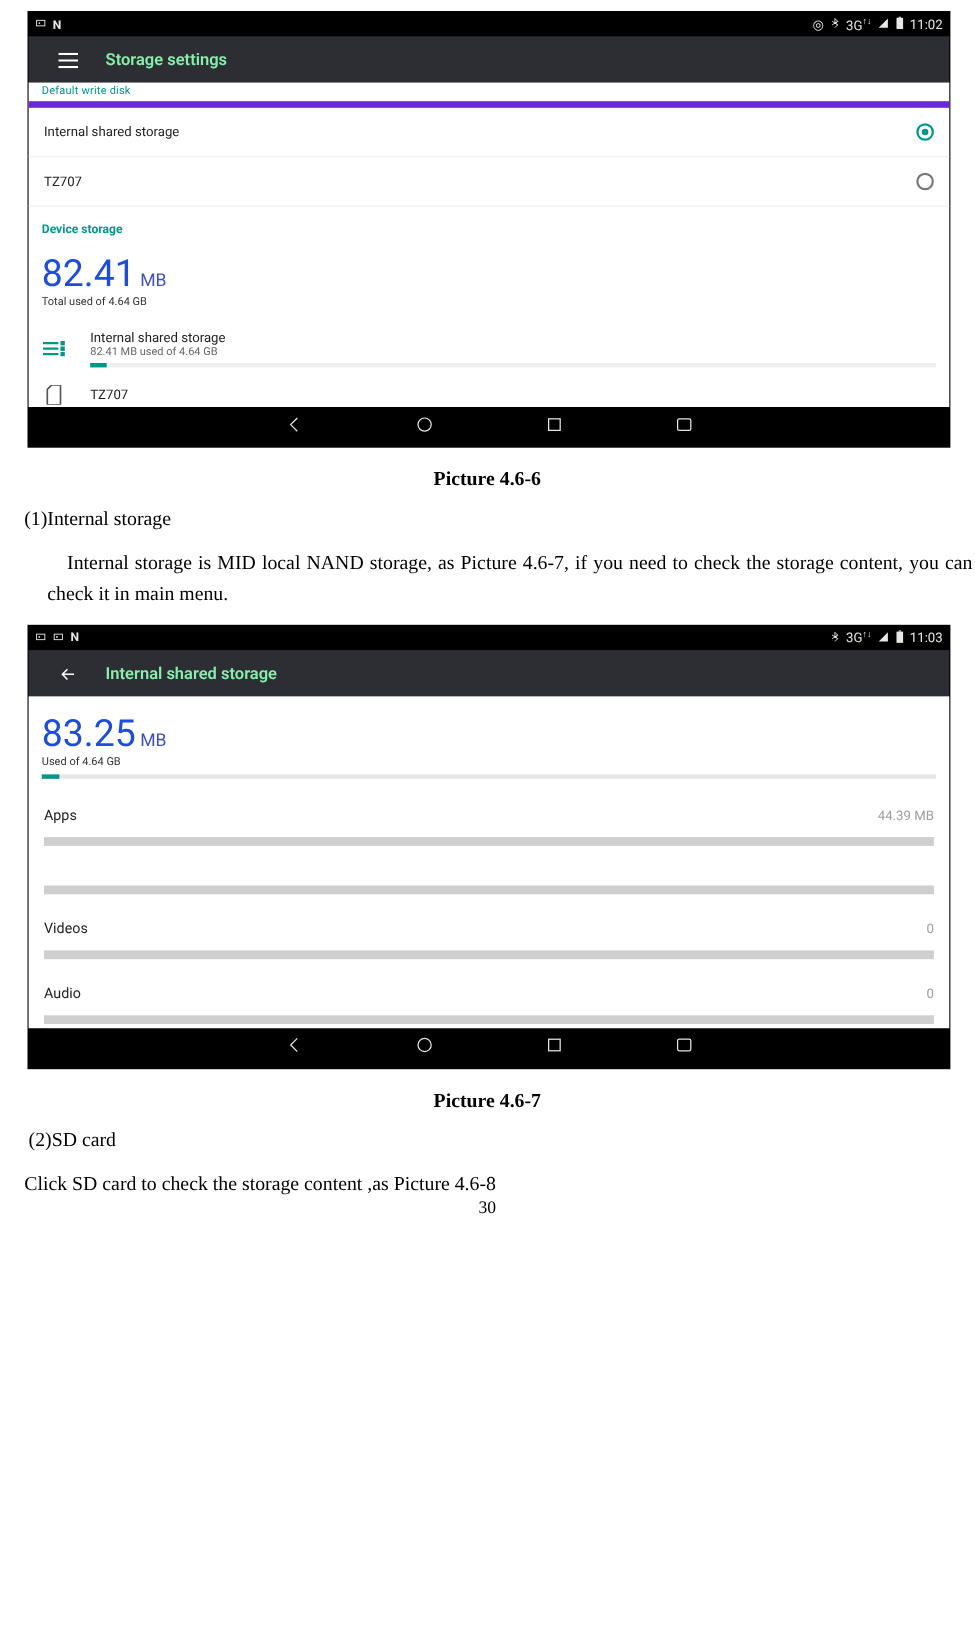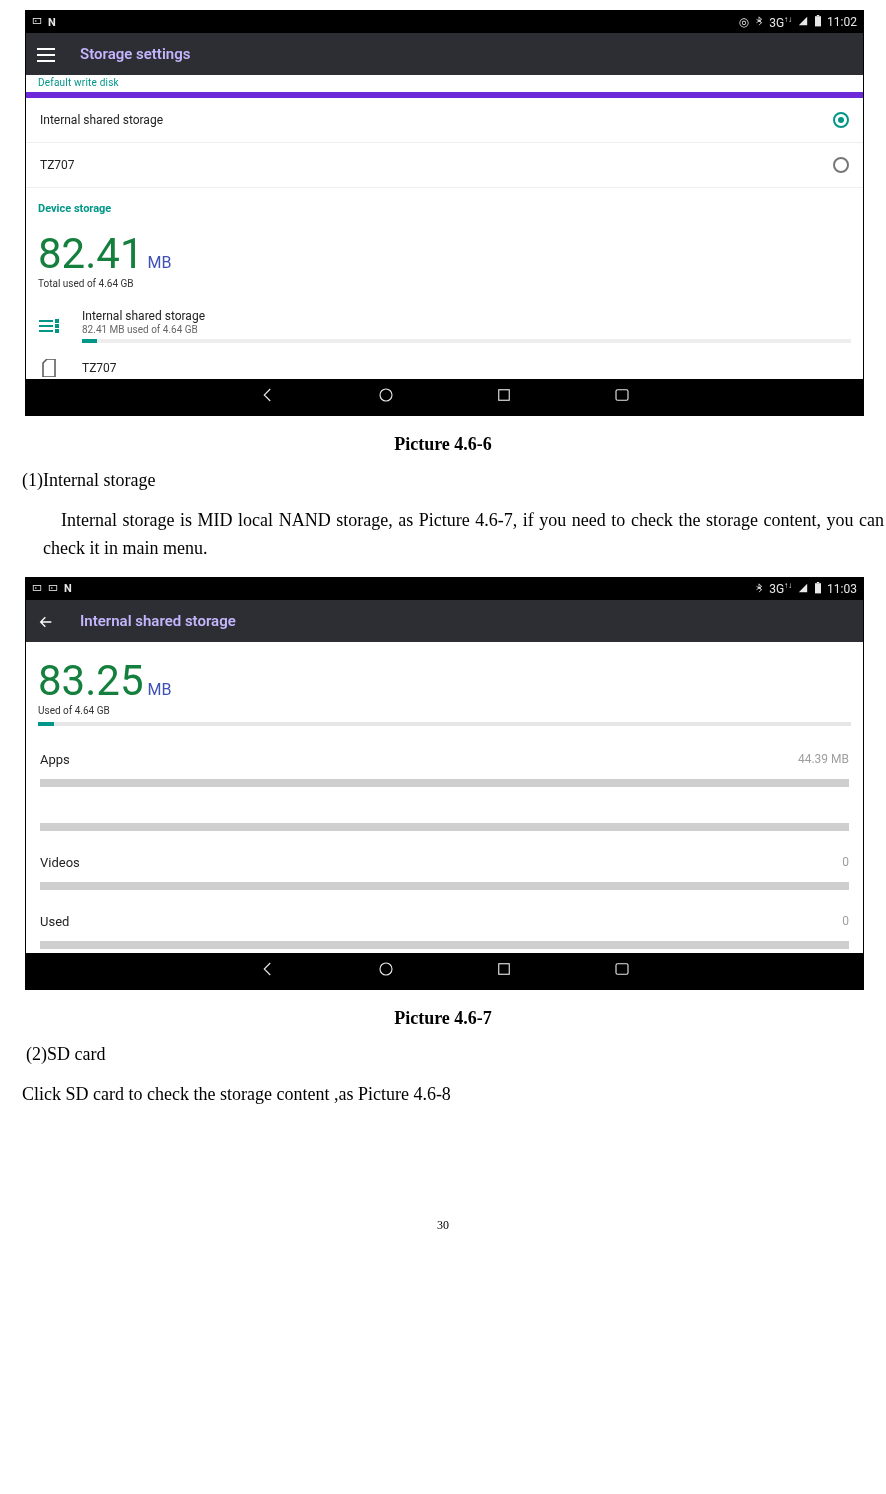--- a/index.html
+++ b/index.html
@@ -33,24 +33,24 @@
     padding: 0 6px;
   }
   .status-left { display: flex; gap: 6px; align-items: center; }
   .status-right { margin-left: auto; display: flex; gap: 5px; align-items: center; }
   .status-right span { line-height: 1; }
   .sb-icon { width: 10px; height: 10px; display:inline-block; }
 
   .app-bar {
     height: 42px;
     background: #2c2e33;
-    color: #c4b5fd;
+    color: #86efac;
     display: flex;
     align-items: center;
-    padding: 0 8px;
+    padding: 0 24px;
     font-family: Roboto, Arial, sans-serif;
     font-weight: 600;
     font-size: 15px;
   }
   .app-bar .nav-icon { width: 24px; text-align: center; margin-right: 22px; }
   .hamburger { display:inline-block; }
   .hamburger svg, .back-arrow svg { vertical-align: middle; }
 
   .content-area {
     background: #fff;
@@ -88,21 +88,21 @@
     color: #009688;
     font-weight: 700;
     font-size: 11px;
     padding: 14px 12px 8px 12px;
   }
 
   .big-usage {
     padding: 6px 12px 6px 12px;
   }
   .big-usage .num {
-    color: #15803d; font-size: 42px; font-weight: 400;
+    color: #1d4ed8; font-size: 34px; font-weight: 400;
   }
   .big-usage .unit {
     color: #3f51b5; font-size: 16px; font-weight: 400; margin-left: 4px;
   }
   .big-usage .sub {
     font-size: 10px; color: #333; margin-top: 0px;
   }
   .prog-outer-wide {
     height: 4px; background: #e6e6e6; margin-top: 6px; width: 100%;
   }
@@ -161,22 +161,21 @@
     font-size: 13px;
   }
   .cat-line .name { flex:1; }
   .cat-line .val  { color:#9e9e9e; font-size:12px; }
   .cat-bar {
     height: 8px; background:#cfcfcf; margin-top: 12px;
   }
 
   .page-number {
     text-align: center;
-    font-size: 12px;
-    margin-top: 110px;
+    font-size: 16px;
   }
 
   sup.sig { font-size: 8px; vertical-align: super; }
 </style>
 </head>
 <body>
 
 <div class="page">
 
 <div class="phone-frame">
@@ -363,21 +362,21 @@
     </div>
     <div class="cat-row">
       <div class="cat-line">
         <span class="name">Videos</span>
         <span class="val">0</span>
       </div>
       <div class="cat-bar"></div>
     </div>
     <div class="cat-row">
       <div class="cat-line">
-        <span class="name">Used</span>
+        <span class="name">Audio</span>
         <span class="val">0</span>
       </div>
       <div class="cat-bar"></div>
     </div>
   </div>
 
   <div class="nav-bar">
     <span><svg width="18" height="18" viewBox="0 0 24 24">
             <path d="M15 4 L7 12 L15 20"></path>
           </svg></span>

